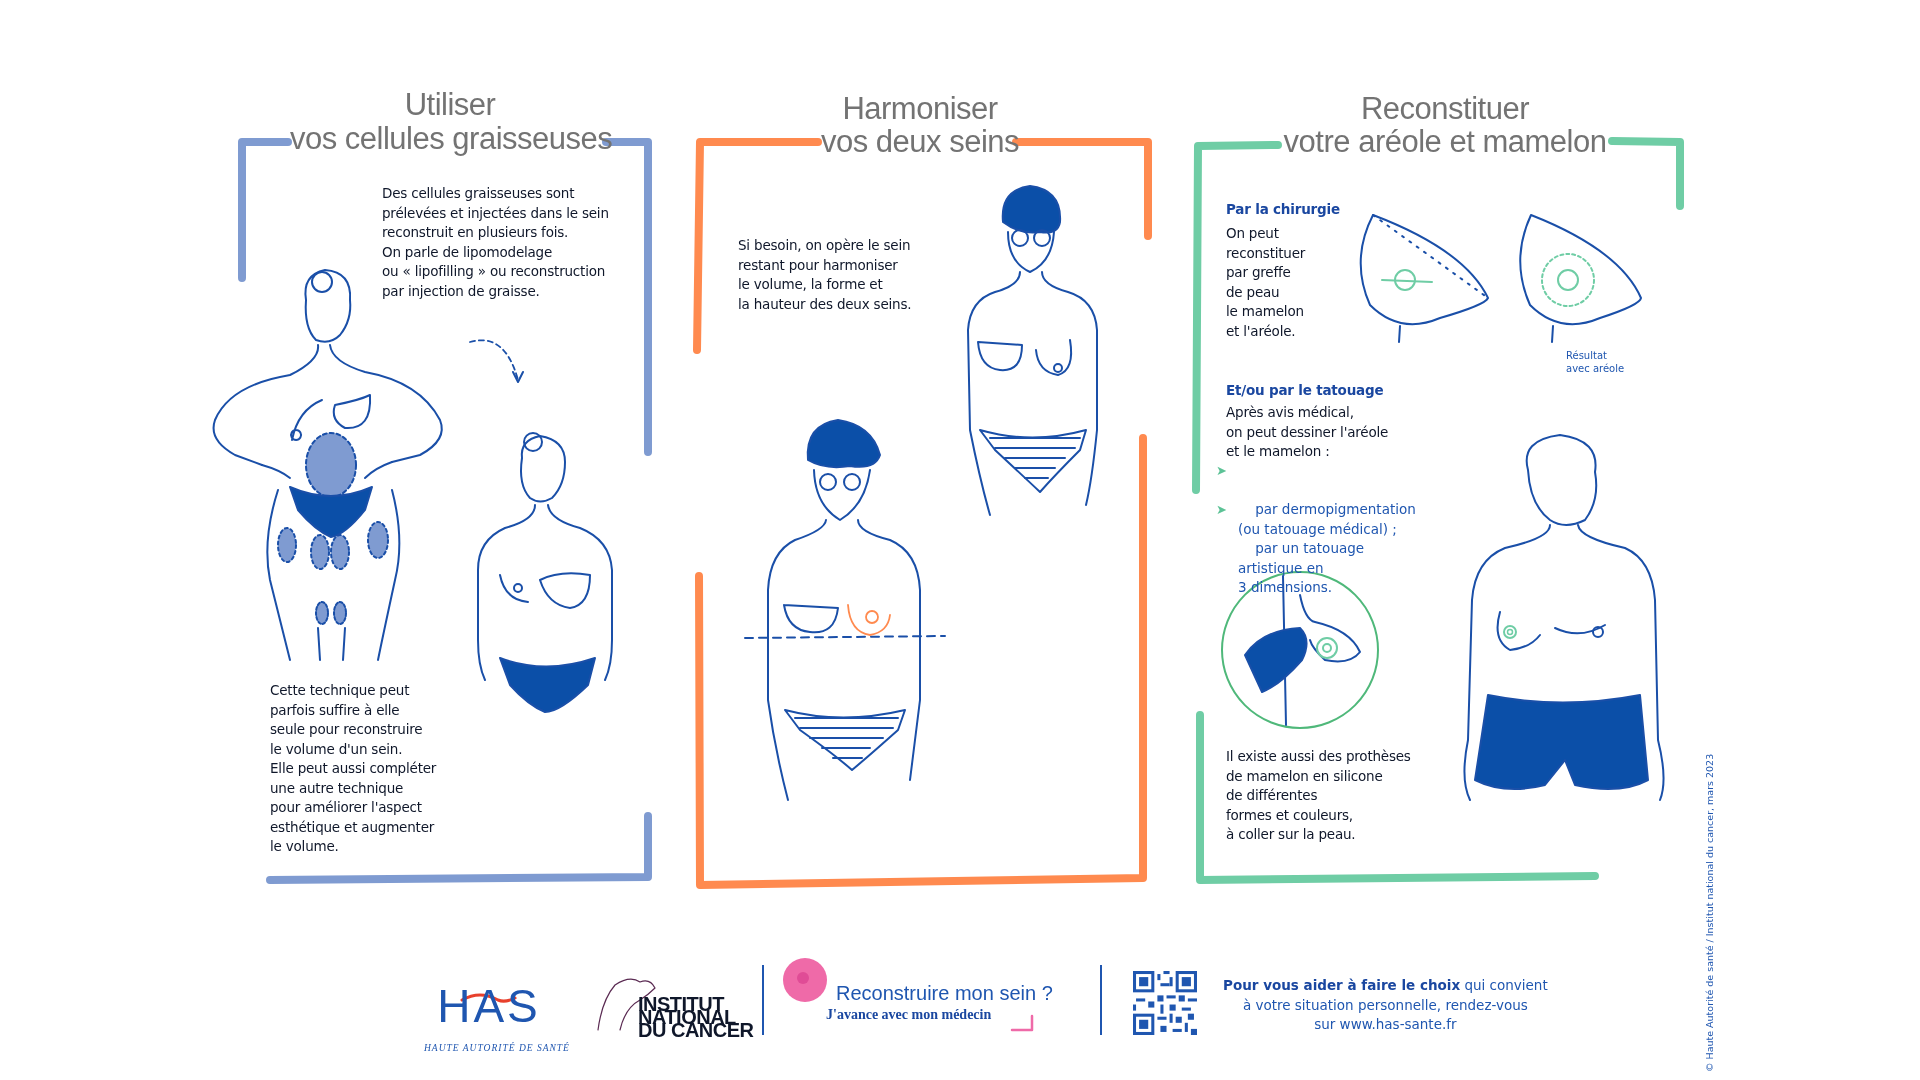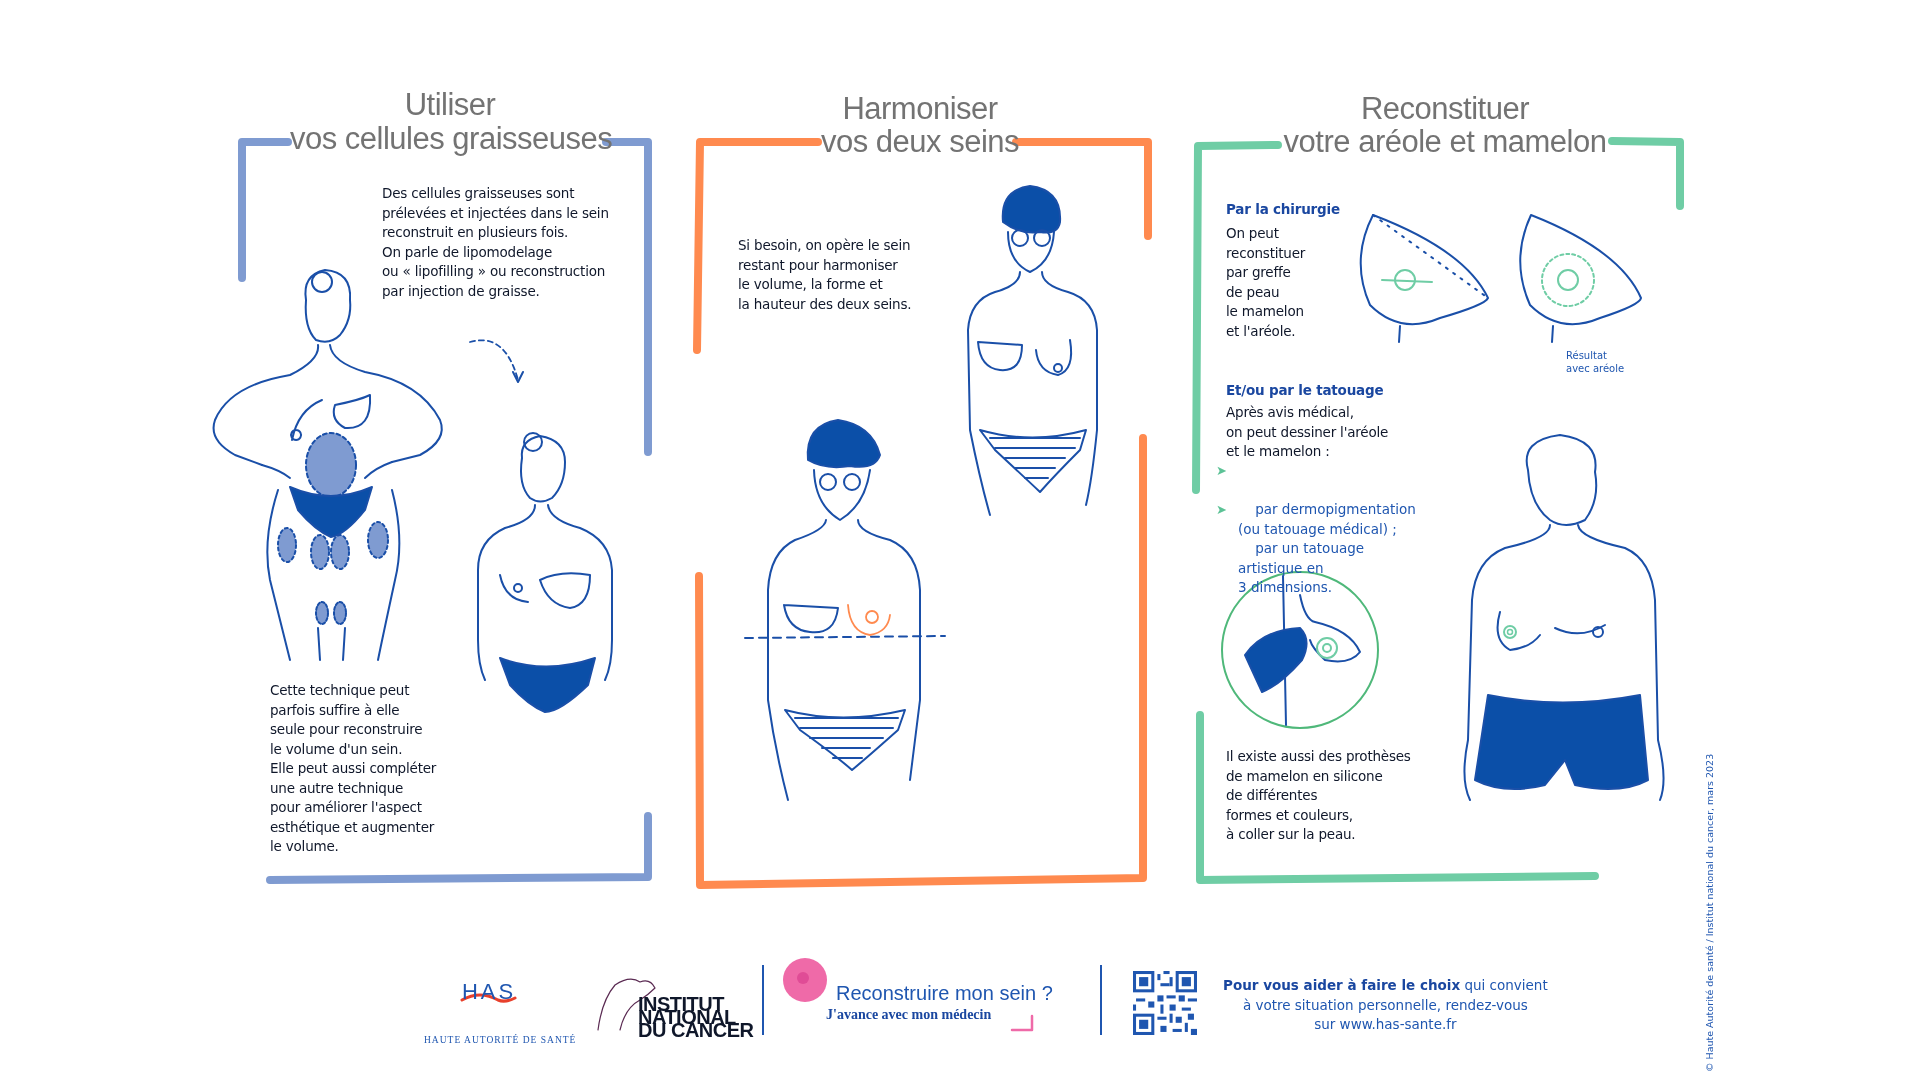--- a/index.html
+++ b/index.html
@@ -7,21 +7,21 @@
   .abs{position:absolute;}
   .title{position:absolute;text-align:center;font-family:"Liberation Sans",sans-serif;font-weight:400;color:#737373;font-size:31px;line-height:33px;letter-spacing:-0.5px;white-space:nowrap;}
   .body-text{position:absolute;font-family:"DejaVu Sans",sans-serif;font-size:13.5px;line-height:19.5px;color:#0f172a;white-space:pre;letter-spacing:-0.2px;}
   .body-text.bold{font-weight:bold;color:#1a47a0;}
   .small-text{position:absolute;font-family:"DejaVu Sans",sans-serif;font-size:10px;line-height:13px;color:#1f56b0;white-space:pre;}
   .bullet{position:absolute;font-family:"DejaVu Sans",sans-serif;font-size:13.5px;line-height:19.5px;color:#1f56b0;white-space:pre;}
   .bullet-mark{position:absolute;left:-22px;top:0;color:#5cc296;font-size:13px;}
   svg.layer{position:absolute;left:0;top:0;width:1920px;height:1080px;}
   .footer-divider{position:absolute;width:2px;background:#1f56b0;}
   .has-logo{position:absolute;}
-  .has-letters{font-family:"Liberation Sans",sans-serif;font-size:22px;color:#1f56b0;letter-spacing:3px;line-height:34px;}
+  .has-letters{font-family:"Liberation Sans",sans-serif;font-size:46px;color:#1f56b0;letter-spacing:3px;line-height:34px;margin-top:14px;}
   .has-sub{font-family:"Liberation Serif",serif;font-size:9.5px;color:#1f56b0;letter-spacing:1px;white-space:nowrap;}
   .inca-text{font-family:"Liberation Sans",sans-serif;font-weight:bold;font-size:20px;line-height:13px;color:#0f172a;letter-spacing:-0.5px;white-space:pre;}
   .campaign-q{font-family:"Liberation Sans",sans-serif;font-weight:300;font-size:20px;color:#1f56b0;white-space:nowrap;}
   .campaign-a{font-family:Liberation Serif, serif;font-weight:bold;font-size:14px;color:#1a47a0;white-space:nowrap;}
   .info-text{position:absolute;font-family:"DejaVu Sans",sans-serif;font-size:13.5px;line-height:19.5px;color:#1f56b0;white-space:pre;text-align:center;}
   .info-text b{color:#1a47a0;}
   .copyright{position:absolute;left:1704px;top:1072px;transform-origin:0 0;transform:rotate(-90deg);font-family:"DejaVu Sans",sans-serif;font-size:9.5px;color:#1f56b0;white-space:nowrap;}
   .qr{position:absolute;left:1133px;top:971px;width:64px;height:64px;}
 </style>
 </head>
@@ -218,21 +218,21 @@
   <div class="body-text" style="left:1226px;top:747px;">Il existe aussi des prothèses
 de mamelon en silicone
 de différentes
 formes et couleurs,
 à coller sur la peau.</div>
 </section>
 
 <footer>
   <div class="has-logo" style="left:424px;top:975px;text-align:center;width:130px;">
     <div class="has-letters">HAS</div>
-    <div class="has-sub" style="margin-top:26px;">HAUTE AUTORITÉ DE SANTÉ</div>
+    <div class="has-sub" style="margin-top:20px;font-style:italic;">HAUTE AUTORITÉ DE SANTÉ</div>
   </div>
 
   <div class="abs inca-text" style="left:638px;top:998px;">INSTITUT
 NATIONAL
 DU CANCER</div>
 
   <div class="footer-divider" style="left:762px;top:965px;height:70px;"></div>
 
   <div class="abs campaign-q" style="left:836px;top:982px;">Reconstruire mon sein ?</div>
   <div class="abs campaign-a" style="left:826px;top:1007px;">J'avance avec mon médecin</div>

